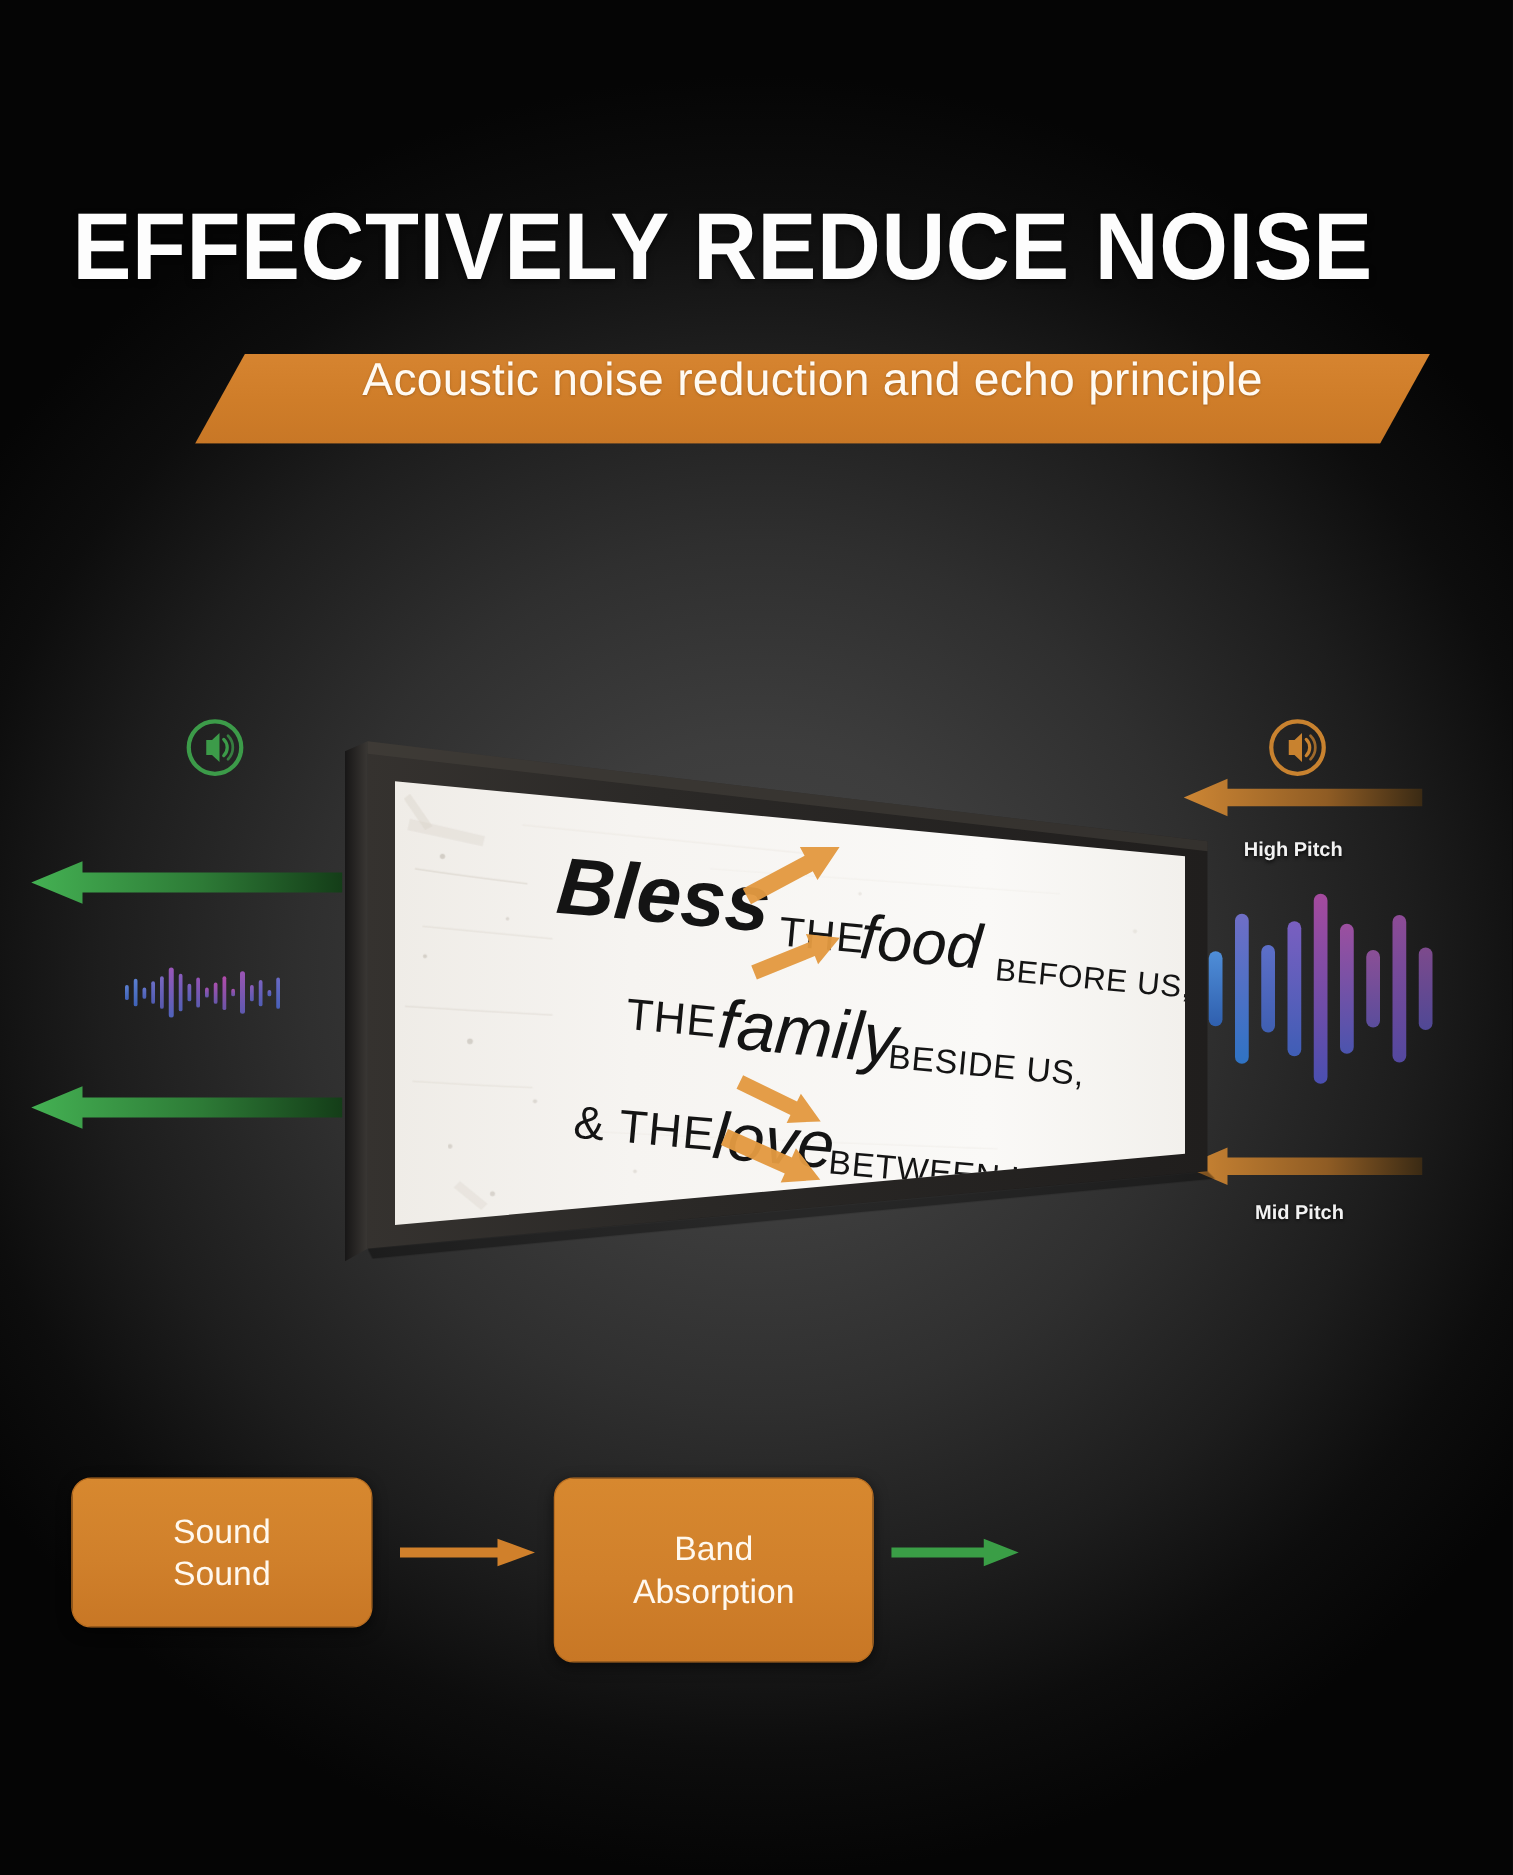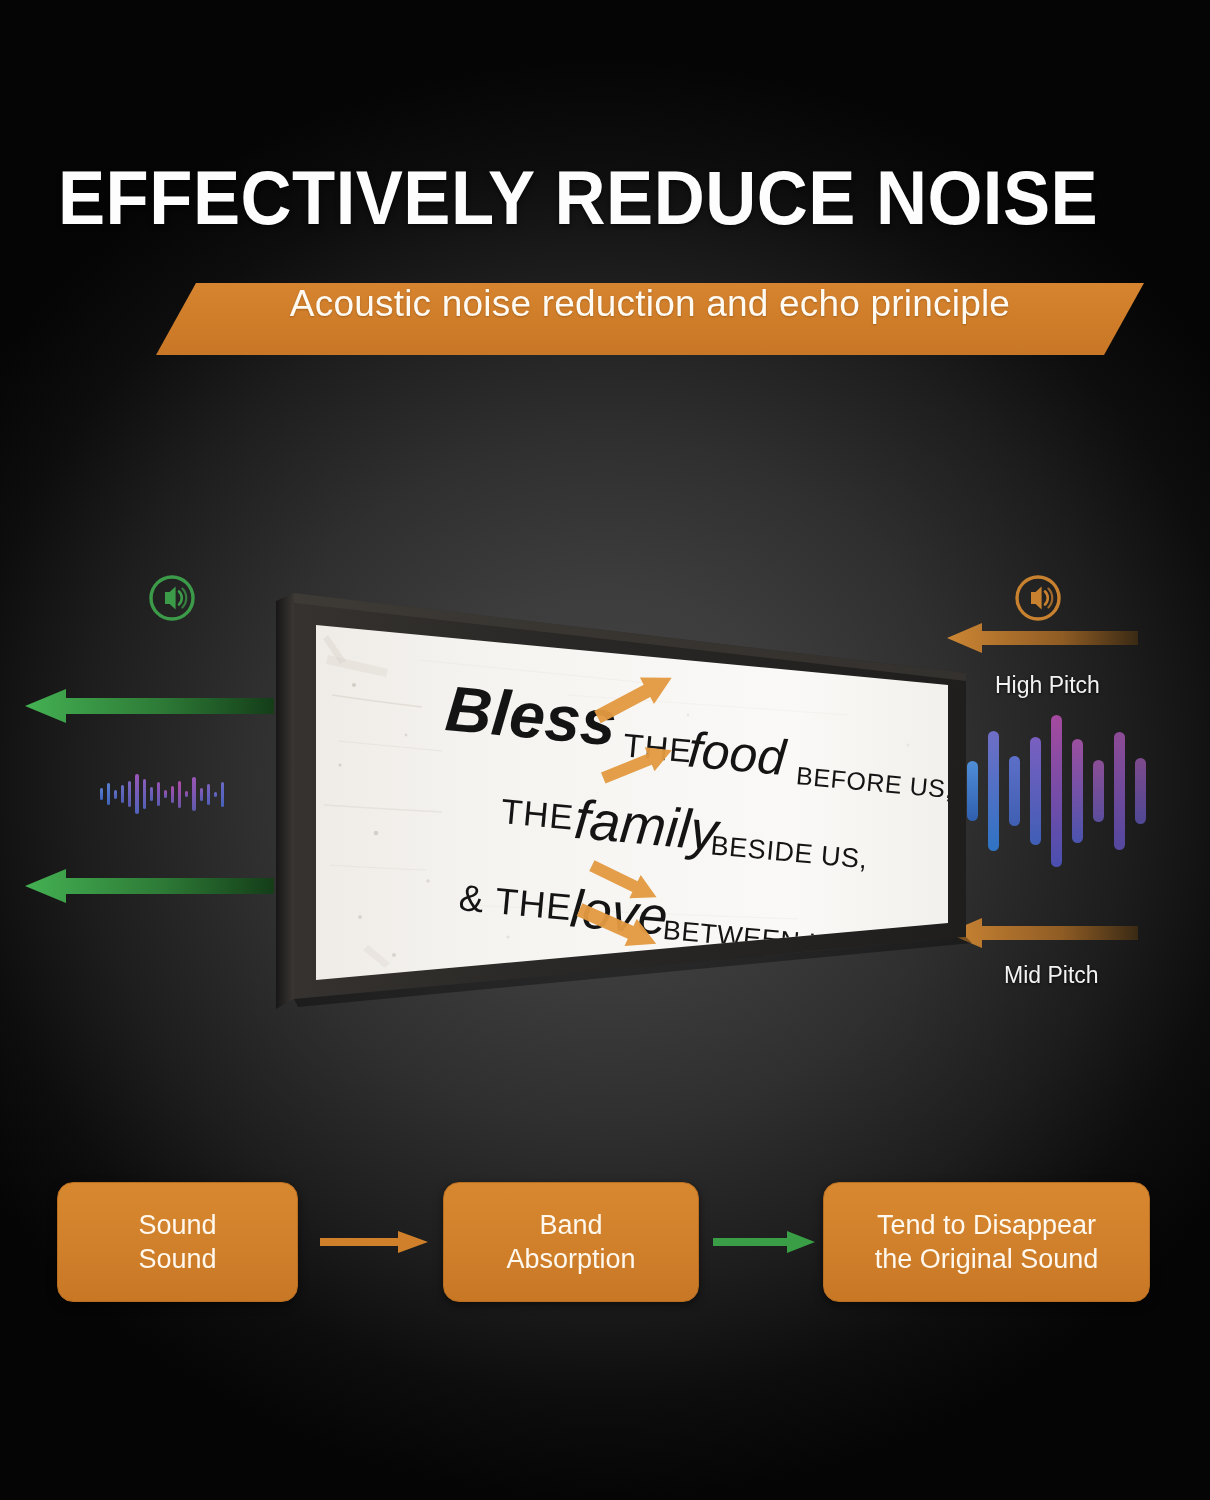--- a/index.html
+++ b/index.html
@@ -49,22 +49,22 @@
     text-shadow:0 1px 2px rgba(90,45,5,.35);
   }
 
   
   .spk { position:absolute; width:52px; height:52px; }
 
   
   .side-label {
     position:absolute;
     color:#f2f2f2;
-    font-size:23px;
-    font-weight:normal;
+    font-size:16px;
+    font-weight:bold;
     white-space:nowrap;
     text-shadow:0 1px 3px rgba(0,0,0,.8);
   }
 
   
   .arrow-wrap { position:absolute; }
 
   
   .wave { position:absolute; display:flex; align-items:center; }
   .wave .bar { border-radius:60px; display:block; }
@@ -318,35 +318,29 @@
         <div>Sound</div>
       </div>
     </div>
 
     <div class="flow-arrow" style="left:320px; top:52px;">
       <svg width="110" height="28" viewBox="0 0 110 28">
         <path d="M0 10 H78 V3 L108 14 L78 25 V18 H0 Z" fill="#d0802b"></path>
       </svg>
     </div>
 
-    <div class="flow-box" style="left:443px; top:6px; width:256px; height:120px;">
+    <div class="flow-box" style="left:443px; top:6px; width:256px; height:148px;">
       <div>
         <div>Band</div>
         <div>Absorption</div>
       </div>
     </div>
 
     <div class="flow-arrow" style="left:713px; top:52px;">
       <svg width="104" height="28" viewBox="0 0 104 28">
         <path d="M0 10 H74 V3 L102 14 L74 25 V18 H0 Z" fill="#3a9e46"></path>
       </svg>
     </div>
 
-    <div class="flow-box" style="left:823px; top:6px; width:327px; height:120px;">
-      <div>
-        <div>Tend to Disappear</div>
-        <div>the Original Sound</div>
-      </div>
-    </div>
 
   </div>
 
 </div>
 
 </body></html>

